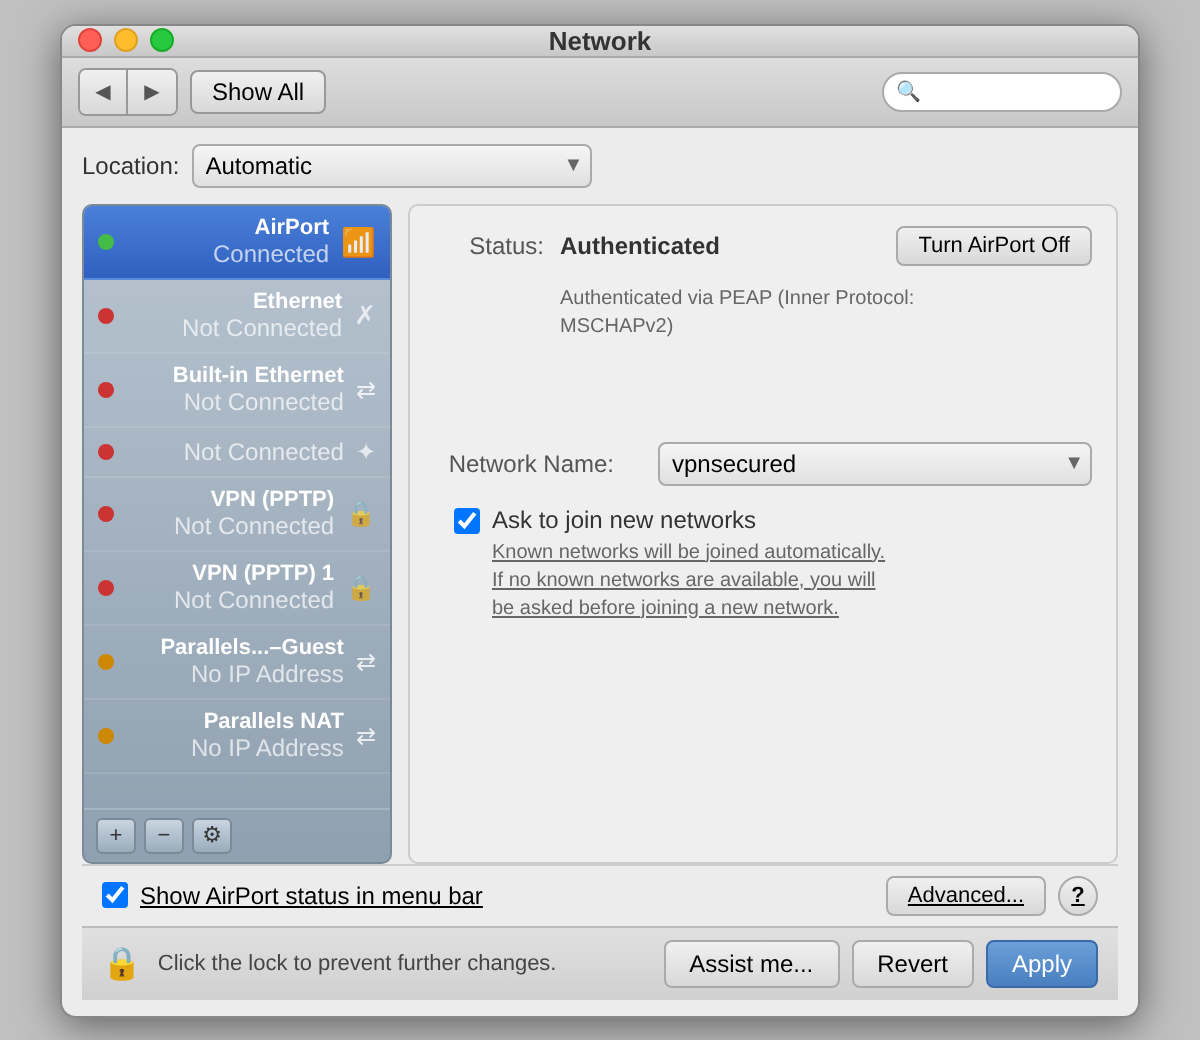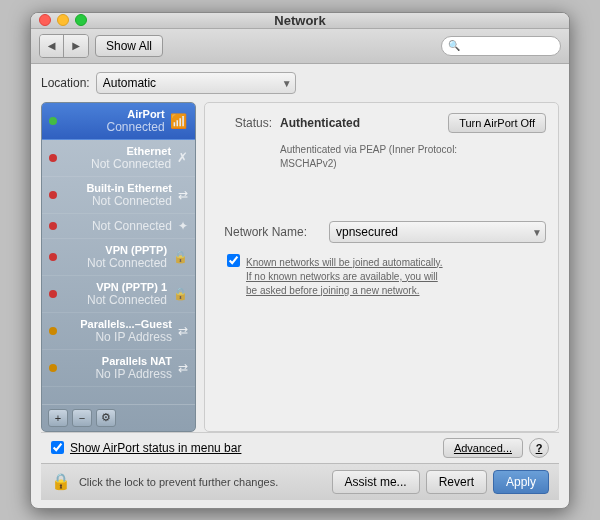--- a/index.html
+++ b/index.html
@@ -513,20 +513,21 @@
             <select>
               <option>vpnsecured</option>
             </select>
             <span class="select-arrow">▼</span>
           </div>
         </div>
 
         <div class="checkbox-row">
           <input type="checkbox" id="ask-checkbox" checked="" style="">
           <div>
+            <label class="checkbox-label" for="ask-checkbox">Ask to join new networks</label>
             <div class="checkbox-desc">
               Known networks will be joined automatically.<br>
               If no known networks are available, you will<br>
               be asked before joining a new network.
             </div>
           </div>
         </div>
 
       </div>
     </div>

